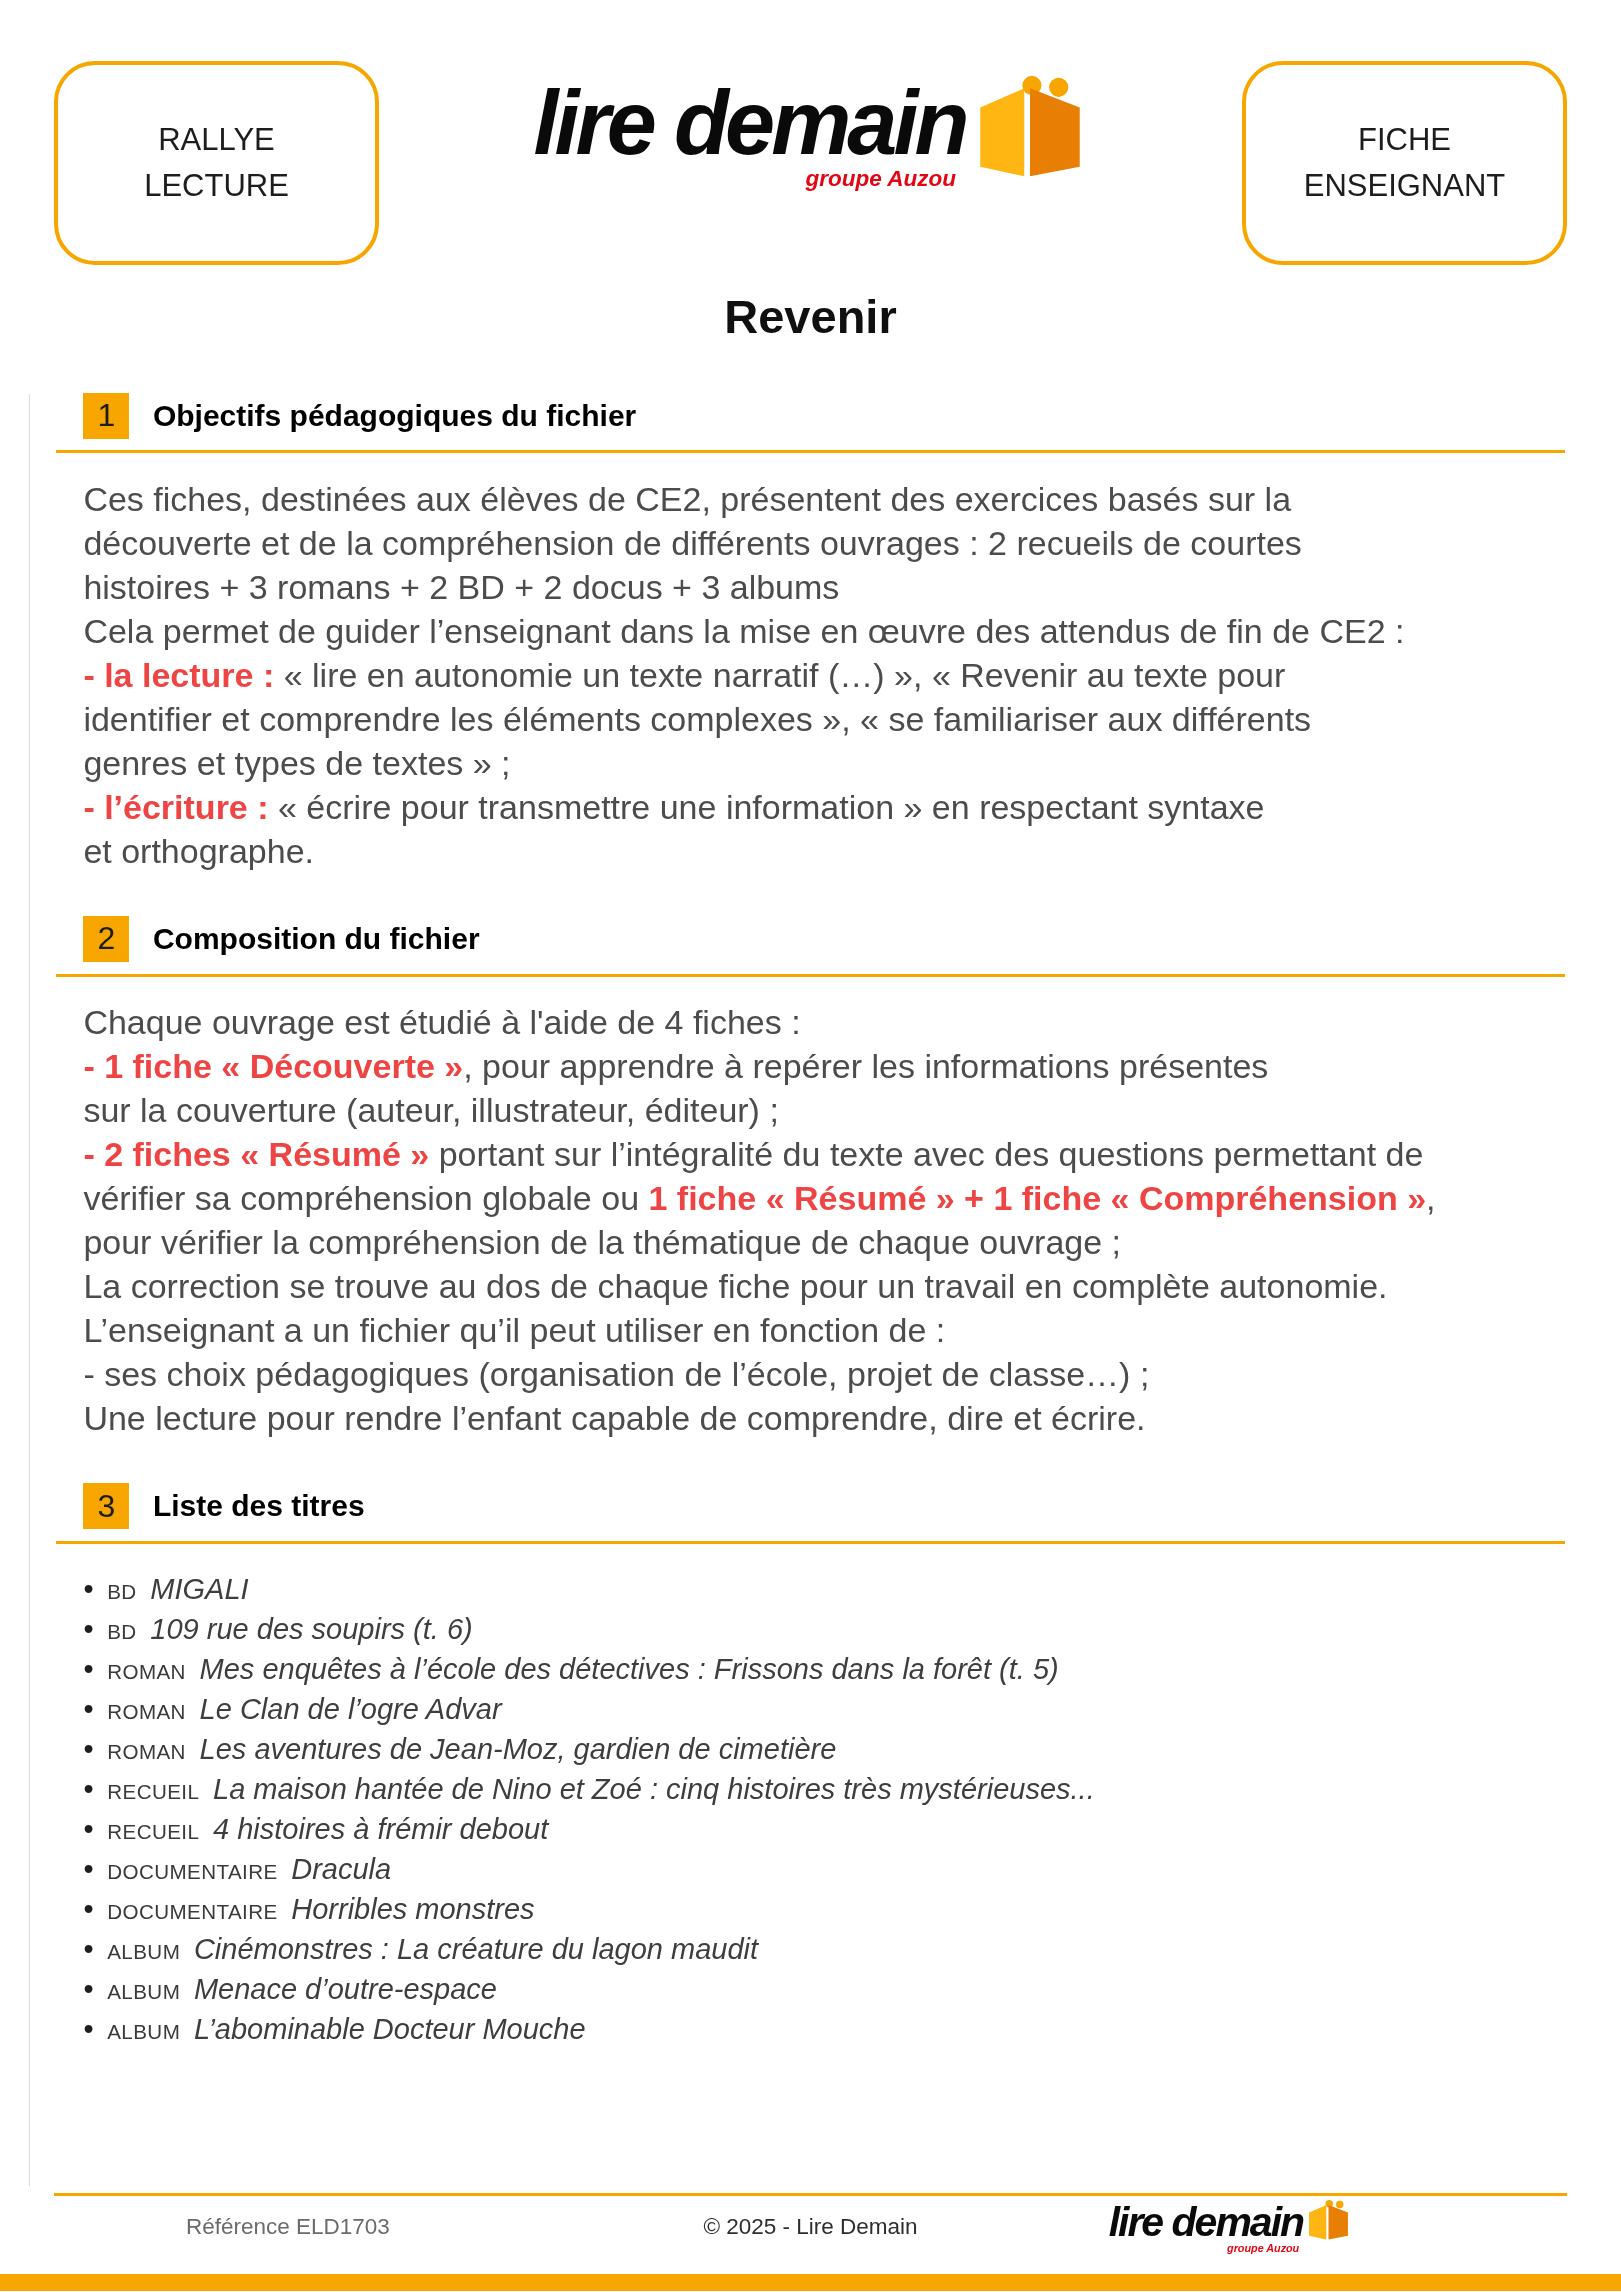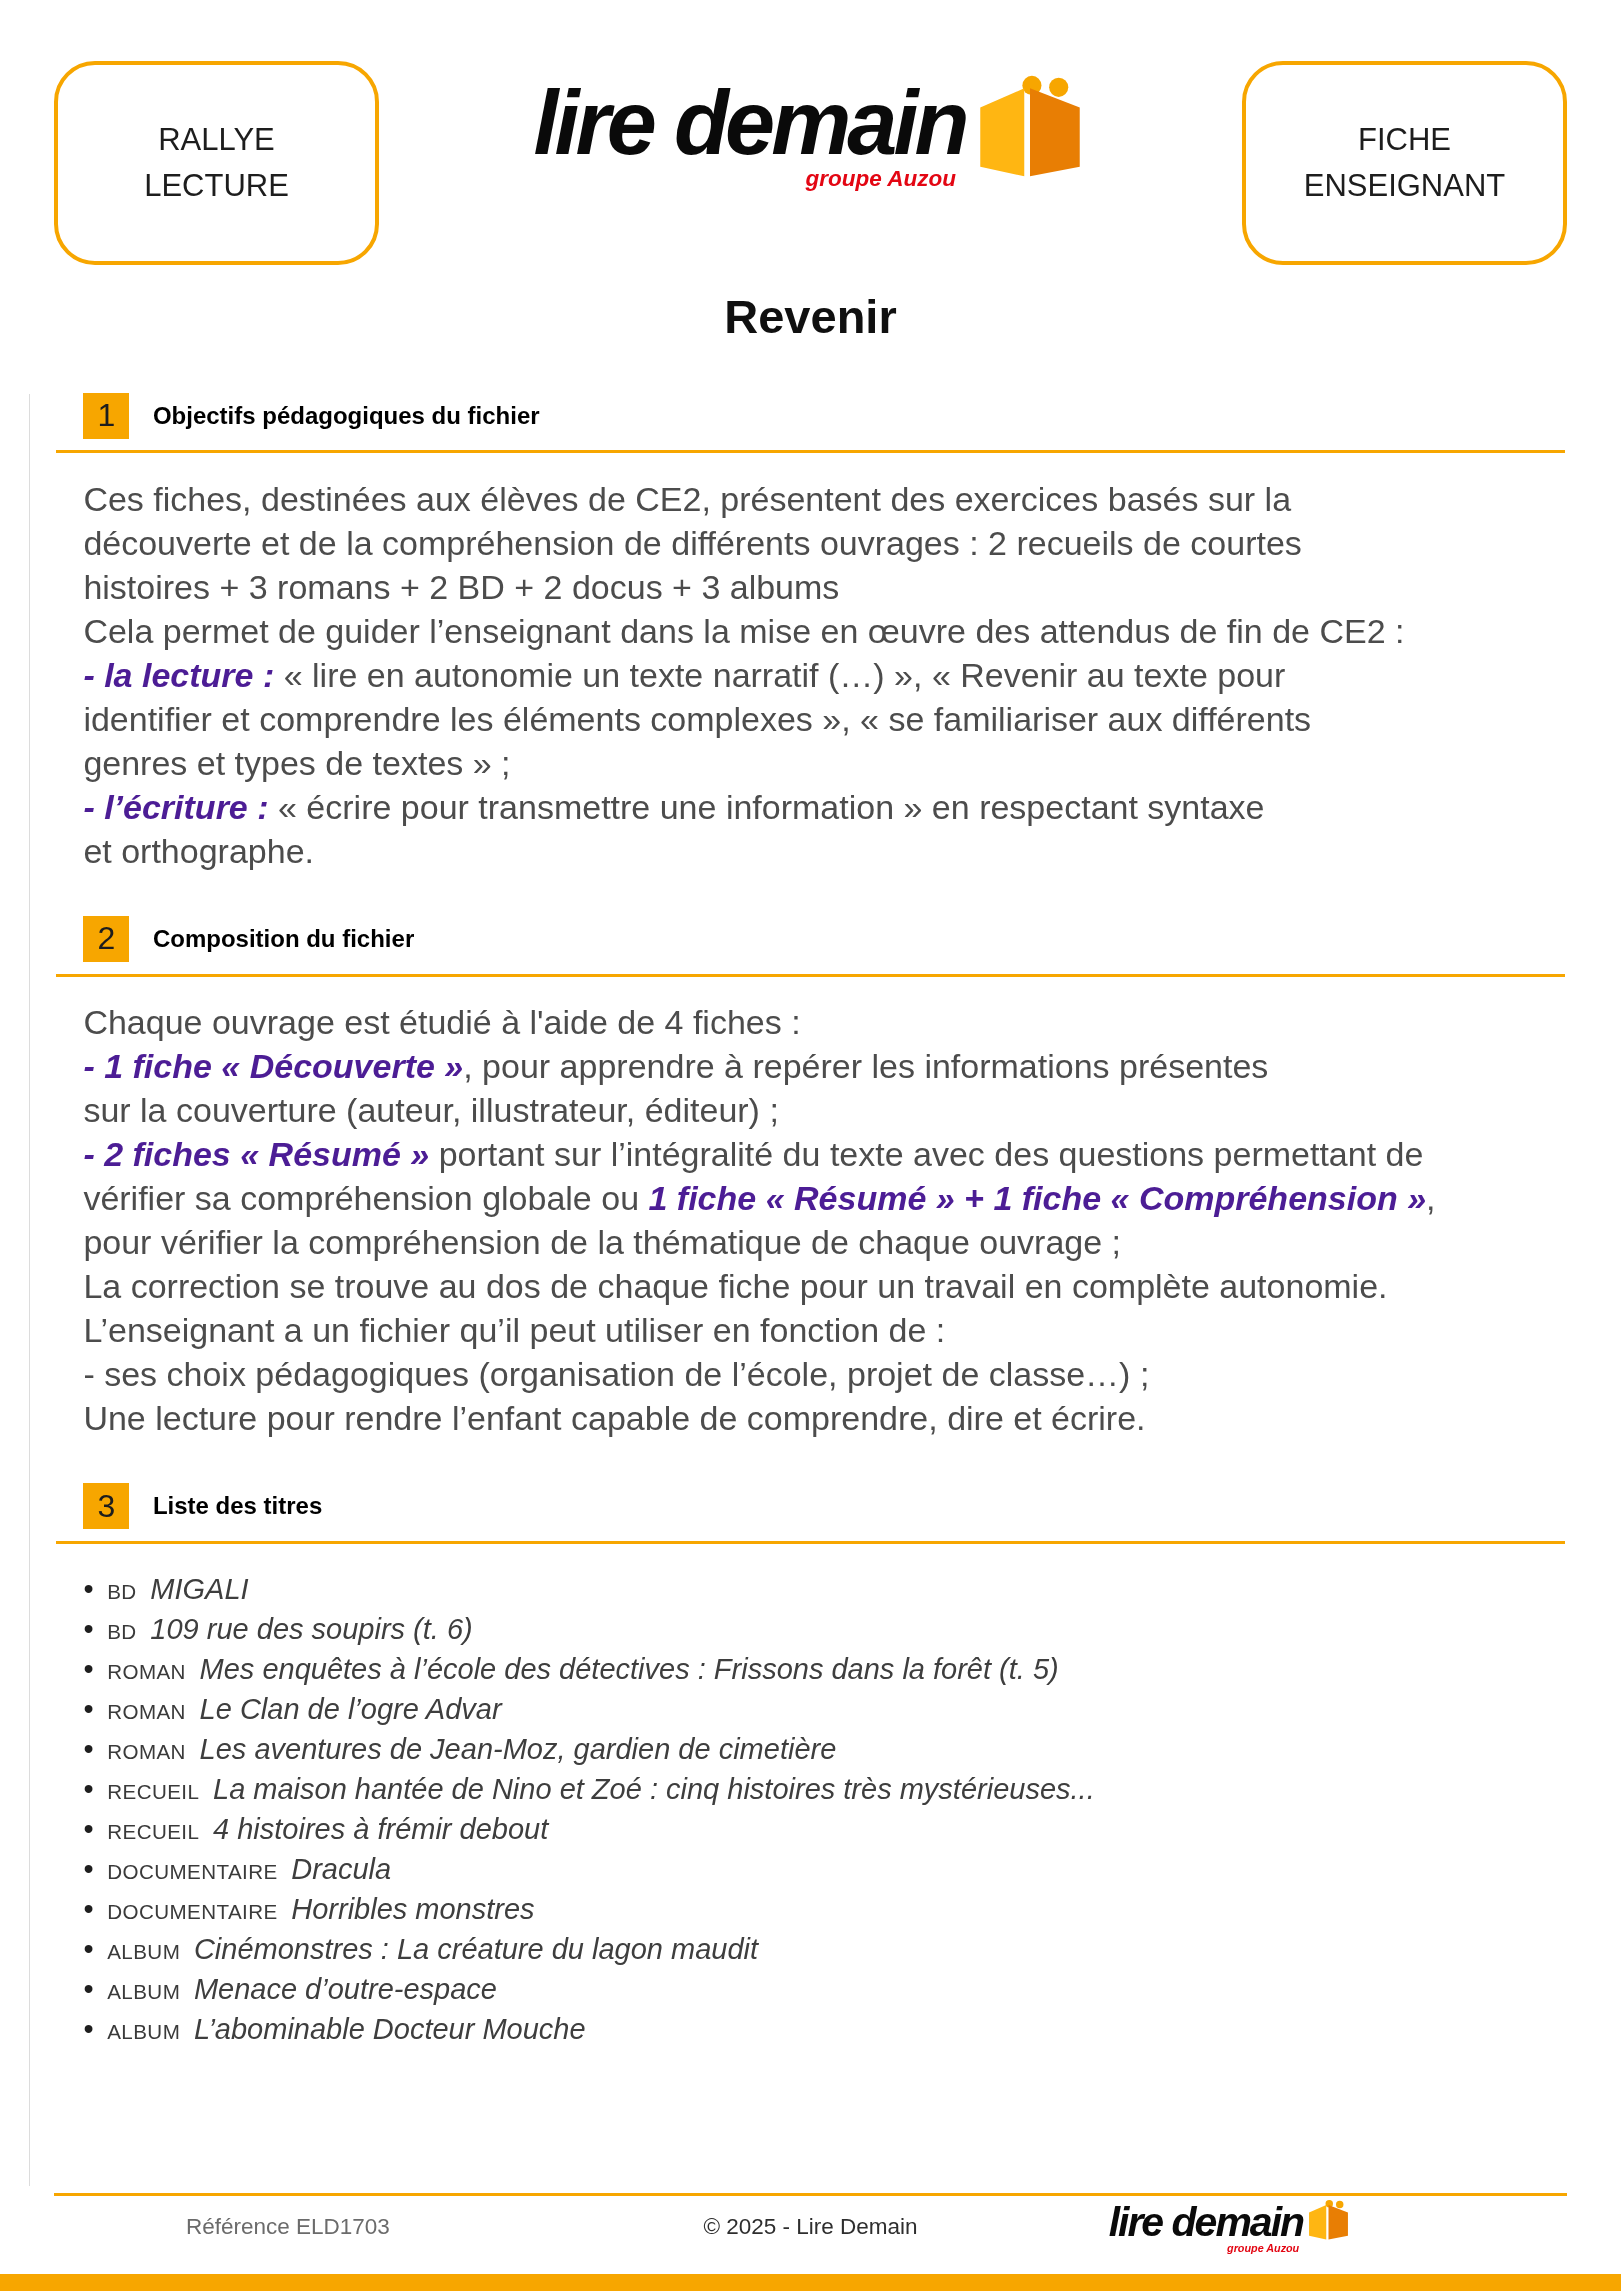--- a/index.html
+++ b/index.html
@@ -26,24 +26,24 @@
   
   .doc-title{text-align:center;font-size:47px;font-weight:bold;color:#101010;margin:23.5px 0 0 0;}
 
   
   .left-rule{position:absolute;left:29px;top:394px;height:1792px;width:1px;background:#dcdcdc;}
   .section{margin:0 56px;}
   .section-first{margin-top:49px;}
   .section + .section{margin-top:43px;}
   .section-header{display:flex;align-items:center;gap:23.5px;padding:0 0 11.8px 27.4px;border-bottom:3.9px solid var(--orange);}
   .section-num{width:46px;height:46px;background:var(--orange);color:#1d1d1d;display:flex;align-items:center;justify-content:center;font-size:32px;flex:0 0 auto;}
-  .section-title{font-size:24px;font-weight:bold;color:#000;margin:0;}
+  .section-title{font-size:30px;font-weight:bold;color:#000;margin:0;}
   .section-body{padding:23.5px 29px 0 27.4px;font-size:34px;line-height:44px;color:#4c4c4c;}
   .para{margin:0;white-space:pre-wrap;}
-  .bold{font-weight:bold;color:#4c1d95;font-style:italic;}
+  .bold{font-weight:bold;color:#ef4444;}
 
   
   .titles-list{list-style:none;padding:29px 29px 0 27.4px;margin:0;}
   .title-item{display:flex;align-items:baseline;gap:13.7px;height:40px;}
   .bullet{color:#1e1e1e;font-size:29px;flex:0 0 auto;}
   .category{font-size:20.6px;color:#3a3a3a;letter-spacing:0.4px;flex:0 0 auto;}
   .book-title{font-size:29px;font-style:italic;color:#3e3e3e;white-space:nowrap;}
 
   
   .footer-rule{position:absolute;left:54px;right:54px;bottom:97px;height:2.9px;background:var(--orange);}

